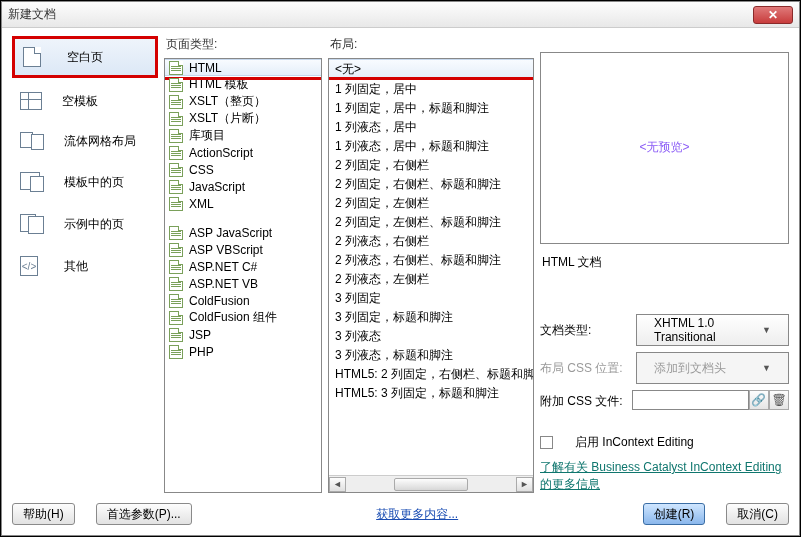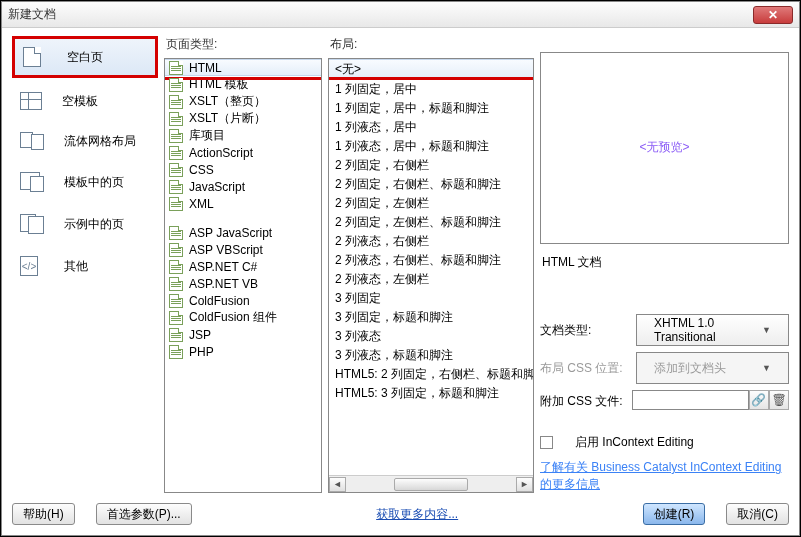--- a/index.html
+++ b/index.html
@@ -54,21 +54,21 @@
 .form-label{width:92px;text-align:left}
 .form-label.dis{color:#9a9a9a}
 .select{flex:1;height:32px;border:1px solid #888;background:linear-gradient(#fff,#eee);display:flex;align-items:center;padding:0 17px;cursor:pointer}
 .select.dis{color:#9a9a9a;background:#f5f5f5}
 .select .arrow{margin-left:auto;font-size:9px;color:#555}
 .attach-row{display:flex;align-items:flex-end;gap:0}
 .attach-input{flex:1;height:20px;border:1px solid #888;background:#fff}
 .icon-btn{width:20px;height:20px;border:1px solid #aaa;background:linear-gradient(#fdfdfd,#e5e5e5);display:flex;align-items:center;justify-content:center;font-size:11px;cursor:pointer;color:#555}
 .checkbox-row{display:flex;align-items:center;gap:22px;margin-top:18px}
 .checkbox{width:13px;height:13px;border:1px solid #888;background:#fff}
-.link{color:#3b82f6;text-decoration:underline;cursor:pointer;margin-top:8px;line-height:1.4}
+.link{color:#0f766e;text-decoration:underline;cursor:pointer;margin-top:8px;line-height:1.4}
 .footer{height:34px;display:flex;align-items:center;padding-top:8px;gap:21px}
 .btn{height:22px;padding:0 10px;background:linear-gradient(#fdfdfd,#e2e2e2);border:1px solid #8a8a8a;border-radius:3px;cursor:pointer;display:flex;align-items:center}
 .btn.primary{background:linear-gradient(#cfe6ff,#8ab7ec);border-color:#3b6ea5}
 .footer-link{color:#1a4db3;text-decoration:underline;cursor:pointer}
 </style>
 </head>
 <body>
 
 <div class="dialog">
   <div class="titlebar">

